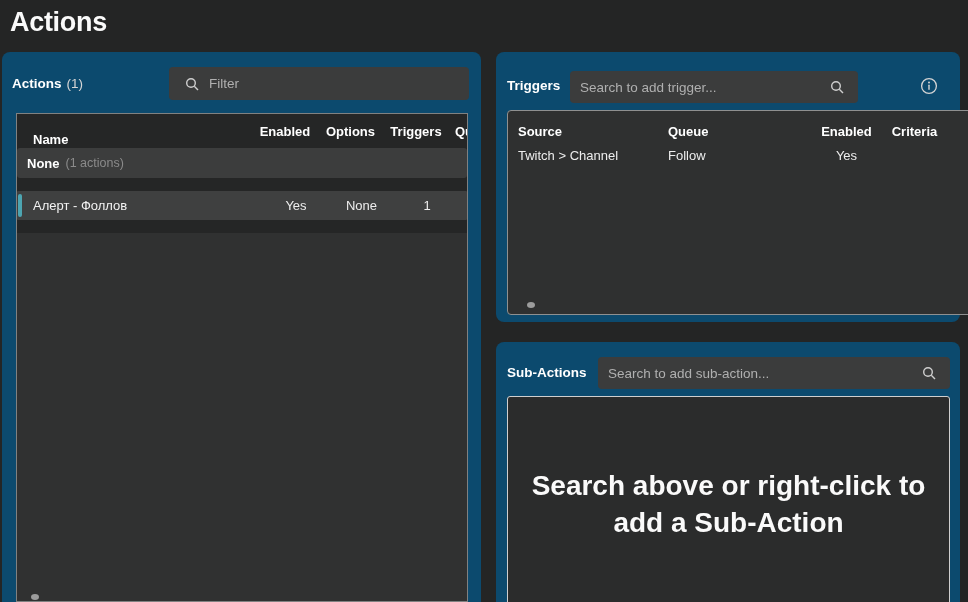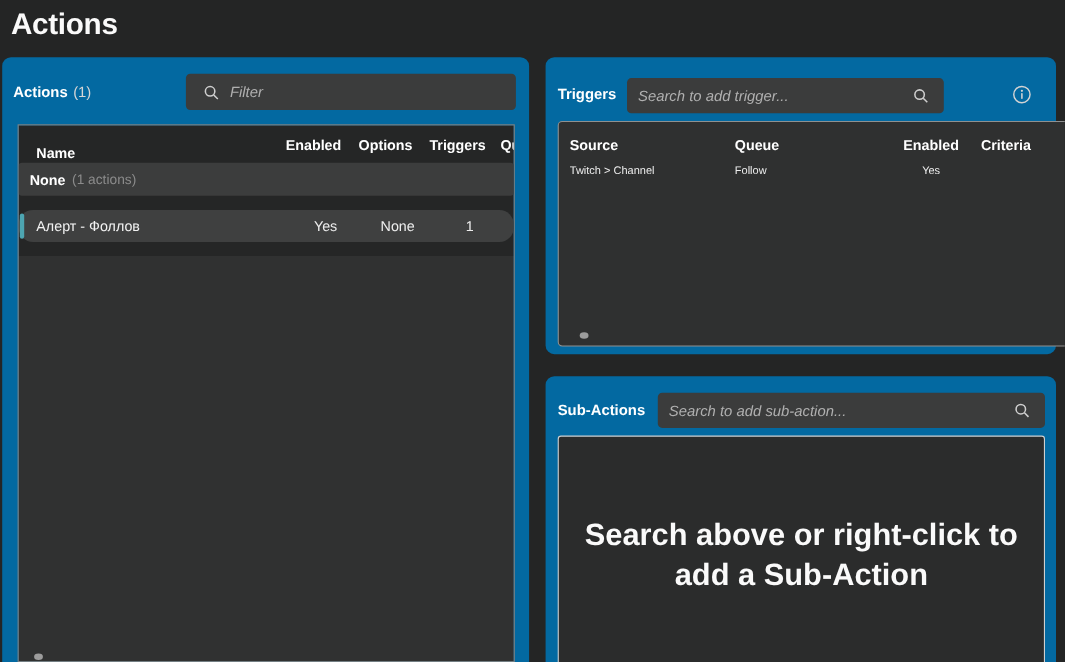--- a/index.html
+++ b/index.html
@@ -8,35 +8,35 @@
     background:#242525;
     font-family:"Liberation Sans", sans-serif;
     color:#e8e8e8;
     position:relative;
   }
   .page-title {
     position:absolute; left:10px; top:2px;
     font-size:27px; font-weight:700; color:#fafafa;
     line-height:40px; letter-spacing:-0.3px;
   }
-  .card { position:absolute; background:#0369a1; }
+  .card { position:absolute; background:#0c4a6e; }
   .card-label { position:absolute; font-size:13.5px; font-weight:700; color:#ffffff; }
   .card-label .count { font-weight:400; color:#d6d6d6; margin-left:5px; }
 
   
   .actions-card { left:2px; top:52px; width:479px; height:550px; border-radius:8px 8px 0 0; }
   .actions-card .card-label { left:10px; top:24px; }
   .searchbox {
     position:absolute; background:#3b3c3c; border-radius:4px; height:33px;
     display:flex; align-items:center;
   }
   .searchbox input {
     background:transparent; border:none; outline:none; color:#e8e8e8;
     font-family:"Liberation Sans", sans-serif; font-size:13.5px;
-    width:100%; height:100%; padding:12px 10px;font-style:italic;
+    width:100%; height:100%; padding:12px 10px;
   }
   .searchbox input::placeholder { color:#b0b0b0; opacity:1; }
   .searchbox svg { flex:0 0 auto; }
   .filter-box { left:167px; top:15px; width:300px; }
   .filter-box .icon-left { margin-left:16px; }
   .filter-box input { padding-left:10px; }
 
   .actions-table {
     position:absolute; left:14px; top:61px; width:452px; height:489px;
     border:1px solid #808181; overflow:hidden;
@@ -48,21 +48,21 @@
   .a-header .cell.name { text-align:left; padding-left:16px;margin-top:16px; }
   .a-header .cell.queue { text-align:left; padding-left:6px; }
   .group-row {
     margin:0; height:30px; width:450px; background:#3c3d3d; border-radius:3px;
     display:flex; align-items:center; padding-left:10px;
   }
   .group-row .gname { font-size:13px; font-weight:700; color:#ffffff; }
   .group-row .gcount { font-size:12.5px; color:#8b8b8b; margin-left:6px; }
   .row-gap { height:13px; }
   .action-row {
-    height:29px; background:#3f4040; border-radius:13px; position:relative;
+    height:29px; background:#3f4040; border-radius:1px; position:relative;
     align-items:center; width:510px; max-width:450px;
   }
   .action-row::before {
     content:""; position:absolute; left:1px; top:3px; bottom:3px; width:4px;
     border-radius:2px; background:var(--accent,#4da5b1);
   }
   .action-row .cell { font-size:13px; color:#ededed; text-align:center; }
   .action-row .cell.val { transform:translateX(11px); }
   .action-row .cell.name { text-align:left; padding-left:16px; color:#f2f2f2; }
   .grip-dot {
@@ -78,21 +78,21 @@
   .info-btn { position:absolute; left:424px; top:25px; width:18px; height:18px; cursor:pointer; }
   .triggers-table {
     position:absolute; left:11px; top:58px; width:507px; height:205px;
     border:1px solid #8f9090; background:#2f3030; border-radius:4px; overflow:hidden;
   }
   .tgrid { display:grid; grid-template-columns:150px 155px 67px 69px; }
   .t-header { padding-top:10px; height:30px; align-items:center; }
   .t-header .cell { font-size:13px; font-weight:700; color:#ffffff; text-align:center; }
   .t-header .cell.l { text-align:left; padding-left:10px; }
   .t-row { height:28px; align-items:center; }
-  .t-row .cell { font-size:10px; color:#ededed; text-align:center; }
+  .t-row .cell { font-size:13px; color:#ededed; text-align:center; }
   .t-row .cell.l { text-align:left; padding-left:10px; }
   .triggers-table .grip-dot { left:19px; bottom:6px; }
 
   
   .subactions-card { left:496px; top:342px; width:464px; height:260px; border-radius:8px 8px 0 0; }
   .subactions-card .card-label { left:11px; top:23px; }
   .subaction-search { left:102px; top:15px; width:352px; height:32px; }
   .subaction-search .icon-right { margin-right:14px; }
   .subactions-box {
     position:absolute; left:11px; top:54px; width:443px; height:252px;

